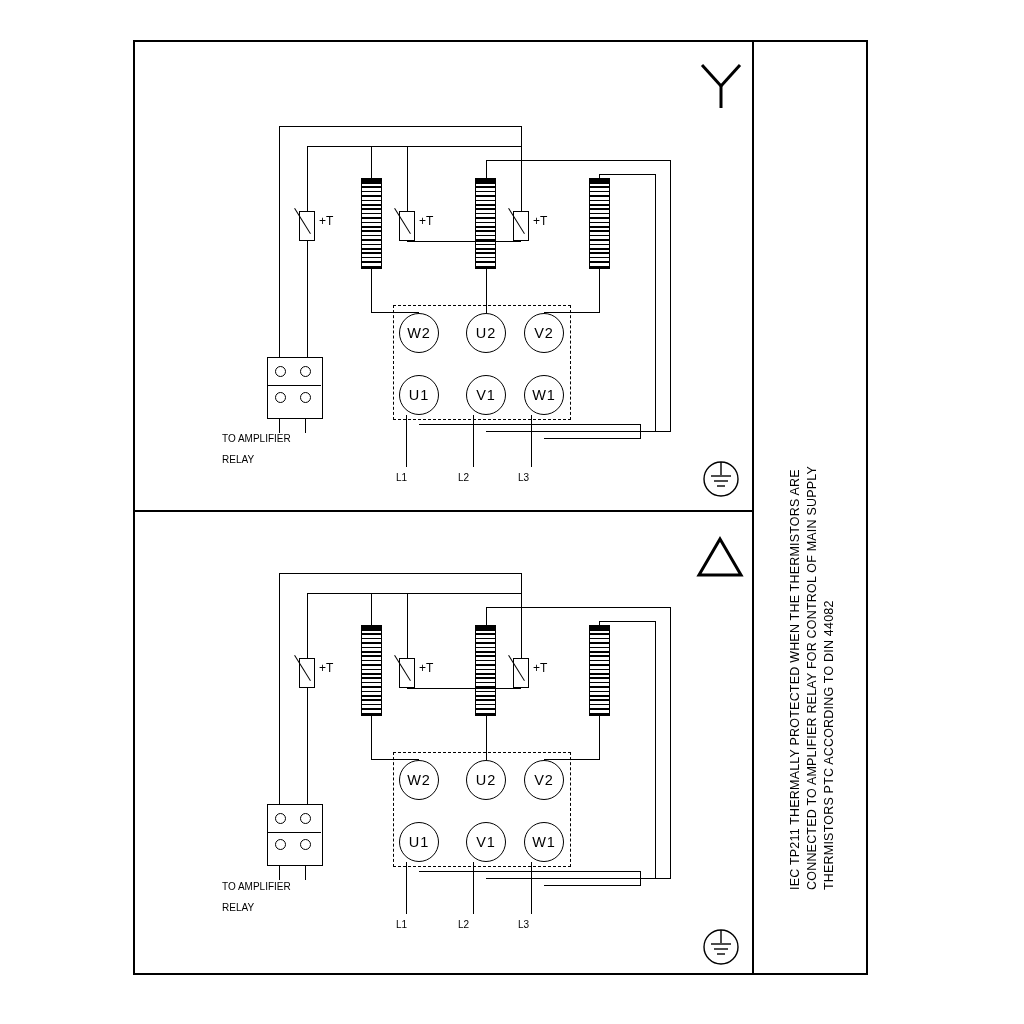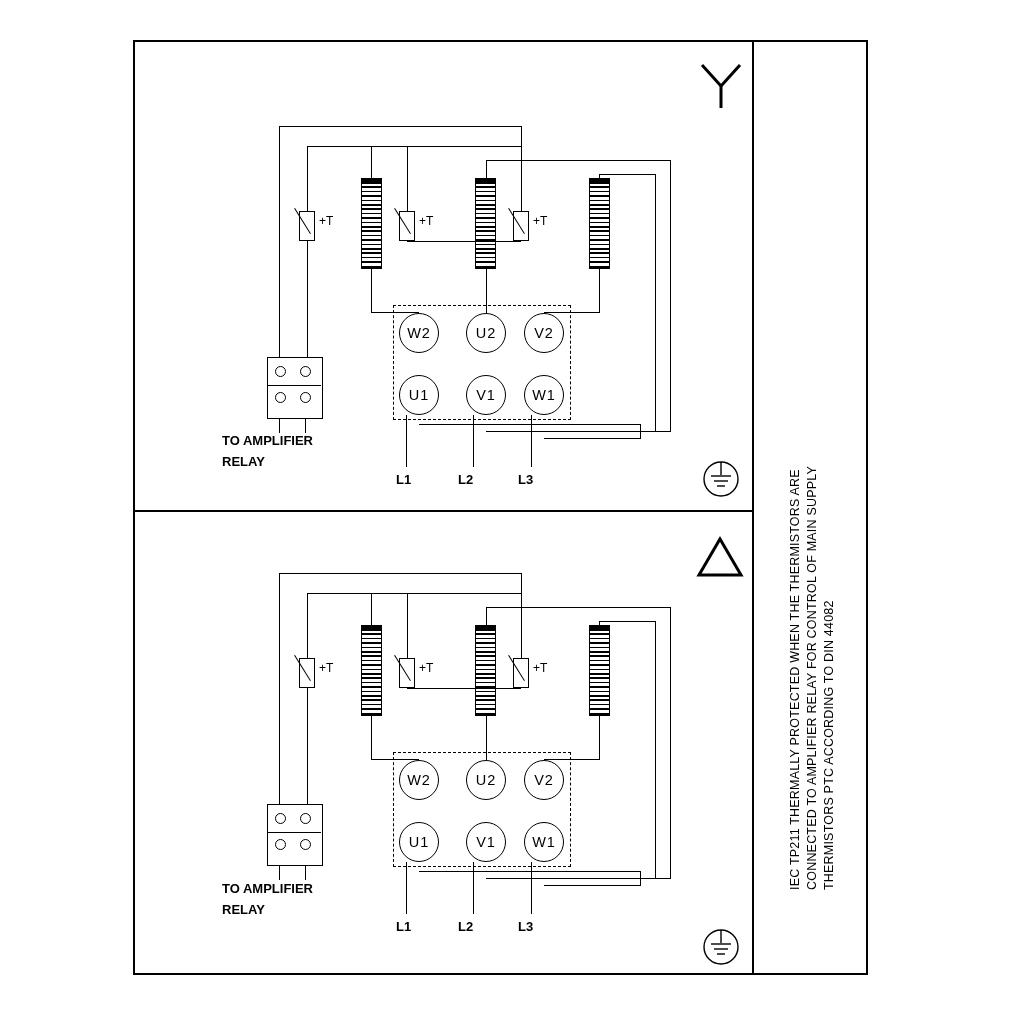--- a/index.html
+++ b/index.html
@@ -31,25 +31,24 @@
     position: absolute;
     background: #000;
     width: 1px;
   }
   .thickline {
     position: absolute;
     background: #000;
   }
   .lbl {
     position: absolute;
-    font-size: 13px;
+    font-size: 10px;
     color: #000;
     white-space: nowrap;
     line-height: 1.35;
-    font-weight: bold;
   }
   .term {
     position: absolute;
     width: 40px;
     height: 40px;
     border: 1.4px solid #000;
     border-radius: 50%;
     box-sizing: border-box;
     background: #fff;
     display: flex;

